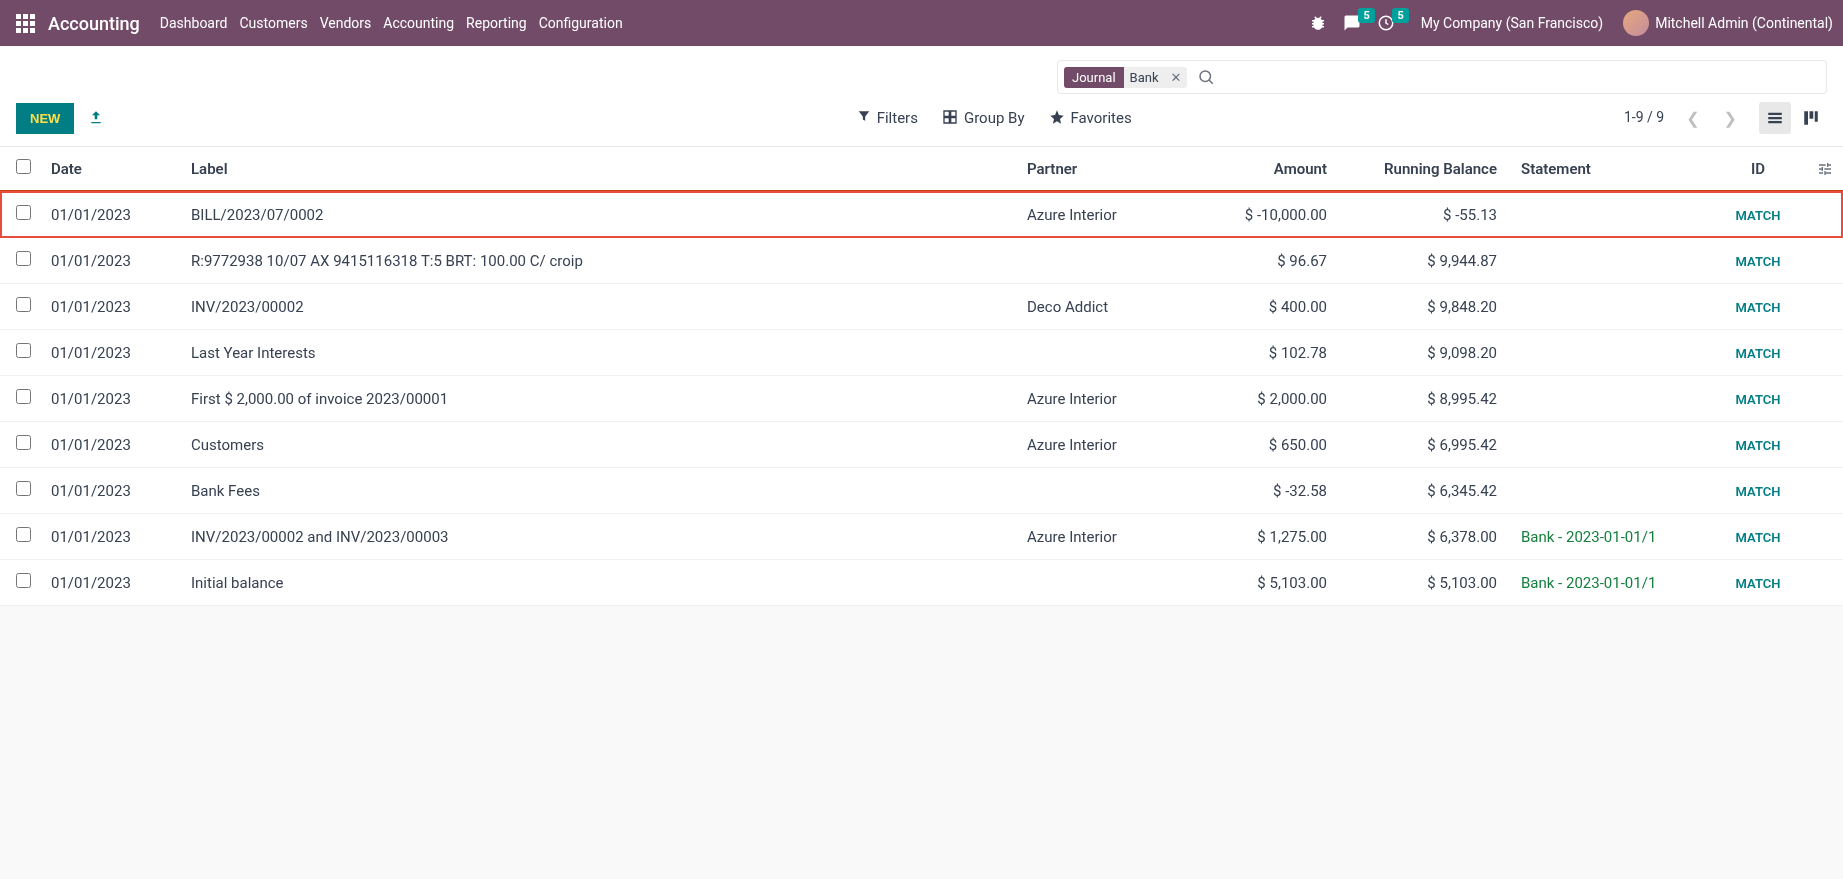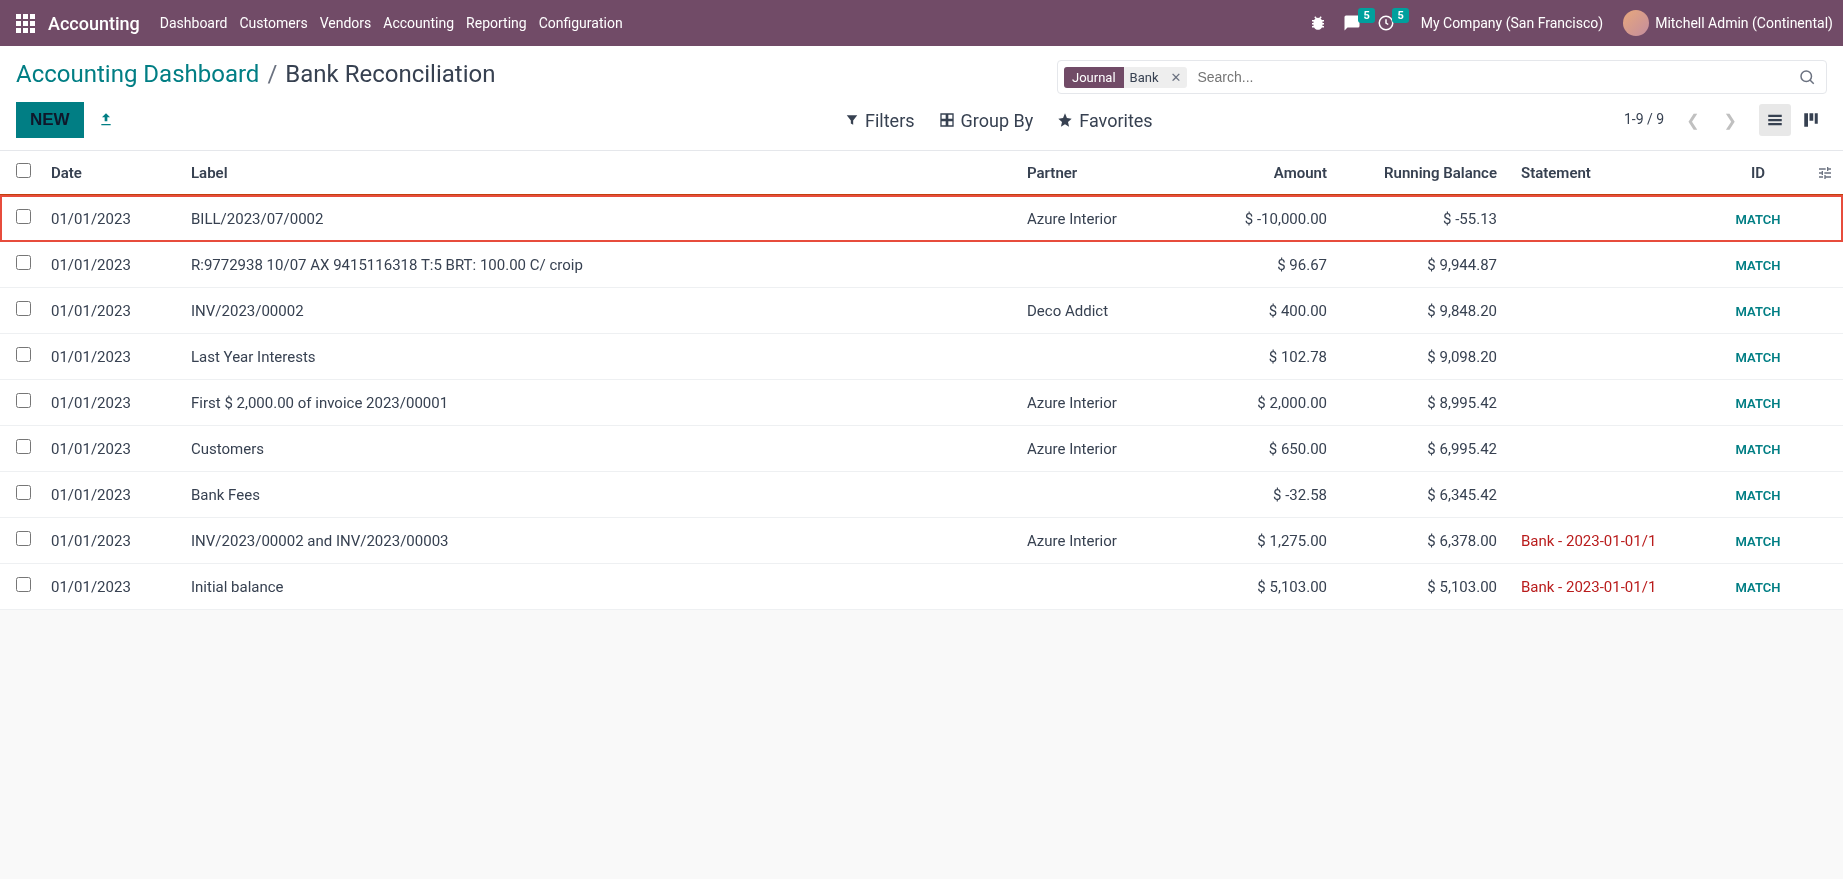--- a/index.html
+++ b/index.html
@@ -25,40 +25,40 @@
     .search-area { flex:1; margin-left:auto; max-width:770px; }
     .search-box { display:flex; align-items:center; border:1px solid #e5e7eb; border-radius:4px; padding:2px 6px; height:34px; }
     .facet { display:flex; align-items:center; background:#eee; border-radius:3px; overflow:hidden; margin-right:6px; }
     .facet-label { background:#714b67; color:#fff; padding:3px 8px; font-size:13px; }
     .facet-value { padding:3px 6px; font-size:13px; }
     .facet-x { padding:0 6px; cursor:pointer; color:#6b7280; font-size:13px; }
     .search-input { flex:1; border:0; outline:0; font-size:14px; padding:4px; }
     .search-icon { color:#6b7280; cursor:pointer; padding:0 4px; }
 
     .row2 { background:#fff; display:flex; align-items:center; padding:8px 16px 12px; border-bottom:1px solid #e5e7eb; }
-    .btn-new { background:#017e84; color:#0f172a; border:0; padding:8px 14px; font-size:17px; font-weight:600; cursor:pointer; }
+    .btn-new { background:#017e84; color:#fde047; border:0; padding:8px 14px; font-size:13px; font-weight:600; cursor:pointer; }
     .btn-upload { margin-left:14px; color:#017e84; cursor:pointer; }
     .filters-group { margin-left:auto; display:flex; gap:24px; color:#374151; margin-right:auto; padding-left:260px; }
-    .filters-group .fitem { display:flex; align-items:center; gap:6px; cursor:pointer; font-size:18px; }
+    .filters-group .fitem { display:flex; gap:6px; cursor:pointer; font-size:15px; }
     .pager { display:flex; align-items:flex-start; gap:20px; color:#374151; font-size:14px; }
     .pager-nav { color:#c0c0c0; cursor:pointer; font-size:16px; padding:0 2px; }
     .view-switch { display:flex; gap:4px; margin-left:20px; }
     .view-btn { width:32px; height:32px; display:flex; align-items:center; justify-content:center; cursor:pointer; border-radius:3px; }
     .view-btn.active { background:#e8e8e8; }
 
     table { width:100%; border-collapse:collapse; background:#fff; }
     thead th { text-align:left; font-weight:600; padding:12px 10px; border-bottom:2px solid #c2410c; font-size:15px; }
     tbody td { padding:13px 10px; border-bottom:1px solid #eef0f2; font-size:15px; }
     .amt, .bal { text-align:right; }
     .col-check { width:36px; padding-left:16px !important; }
     .col-check input { width:15px; height:15px; }
     .col-id { text-align:center; padding-right:8px !important; }
     .col-opt { width:34px; text-align:center; }
     .match-btn { color:#017e84; font-weight:600; font-size:13px; cursor:pointer; }
-    .stmt-link { color:#b91c1c; cursor:pointer; }
+    .stmt-link { color:#15803d; cursor:pointer; }
     tr.highlighted { outline:2px solid #e74c3c; outline-offset:-2px; }
 
     svg { display:block; }
   </style>
 </head>
 <body>
 
 <div class="topbar">
   <div class="apps-btn">
     <div class="grid-icon">
@@ -104,33 +104,27 @@
     </div>
     <div style="margin-left:10px;">My Company (San Francisco)</div>
     <div class="icon-wrap" style="margin-left:4px;">
       <div class="avatar"></div>
       <span>Mitchell Admin (Continental)</span>
     </div>
   </div>
 </div>
 
 <div class="controlbar">
-  <div class="breadcrumb">
-    <span style="cursor:pointer;">Accounting Dashboard</span>
-    <span class="sep">/</span>
-    <span class="current">Bank Reconciliation</span>
-  </div>
   <div class="search-area">
     <div class="search-box">
       <div class="facet">
         <span class="facet-label">Journal</span>
         <span class="facet-value">Bank</span>
         <span class="facet-x">✕</span>
       </div>
-      <input class="search-input" placeholder="Search..." style="">
       <span class="search-icon">
         <svg width="18" height="18" viewBox="0 0 24 24" fill="none" stroke="#6b7280" stroke-width="2">
             <circle cx="11" cy="11" r="7"></circle>
             <path d="M21 21l-5-5"></path>
           </svg>
       </span>
     </div>
   </div>
 </div>
 

